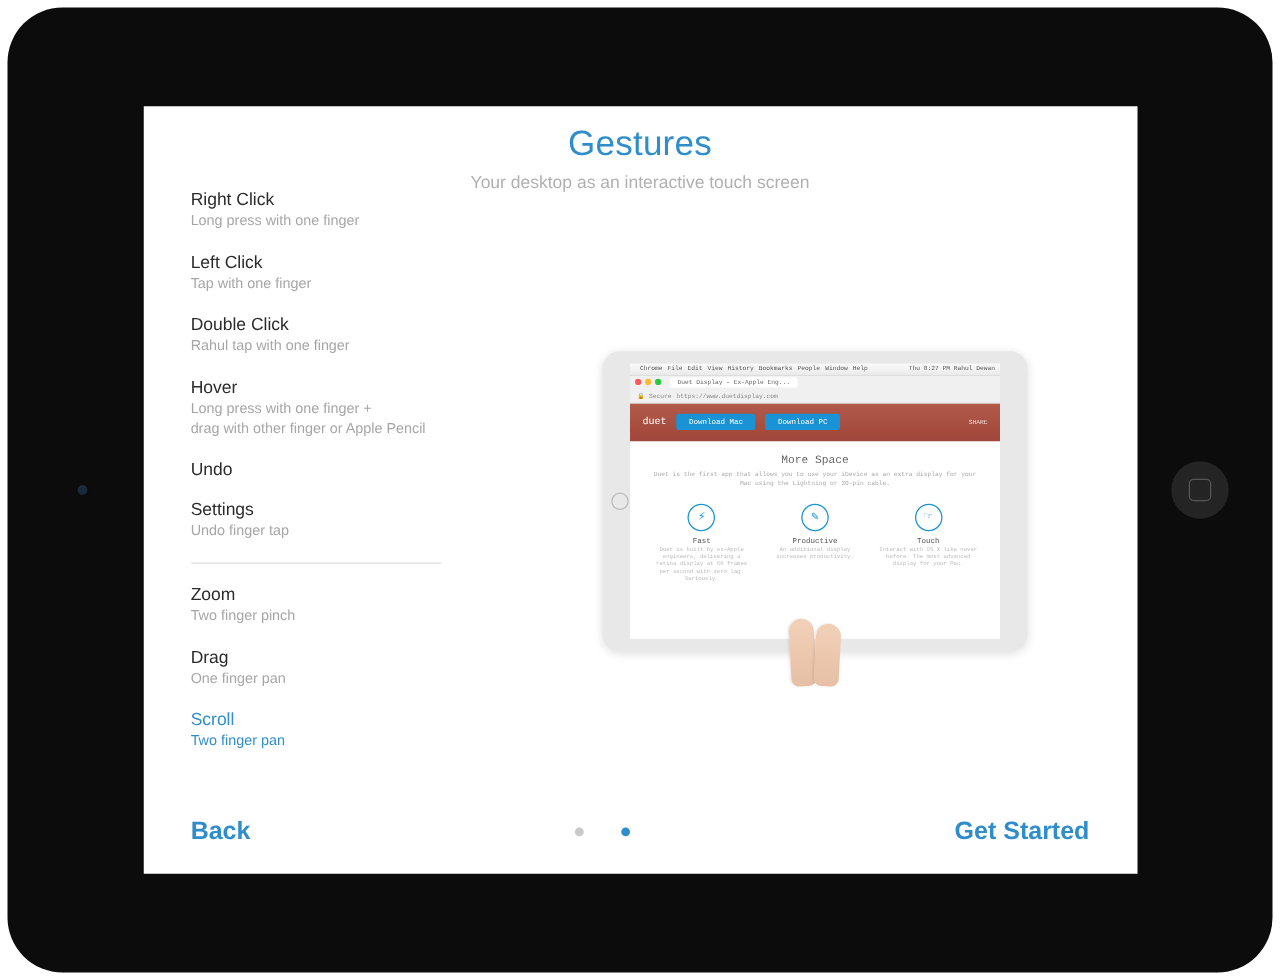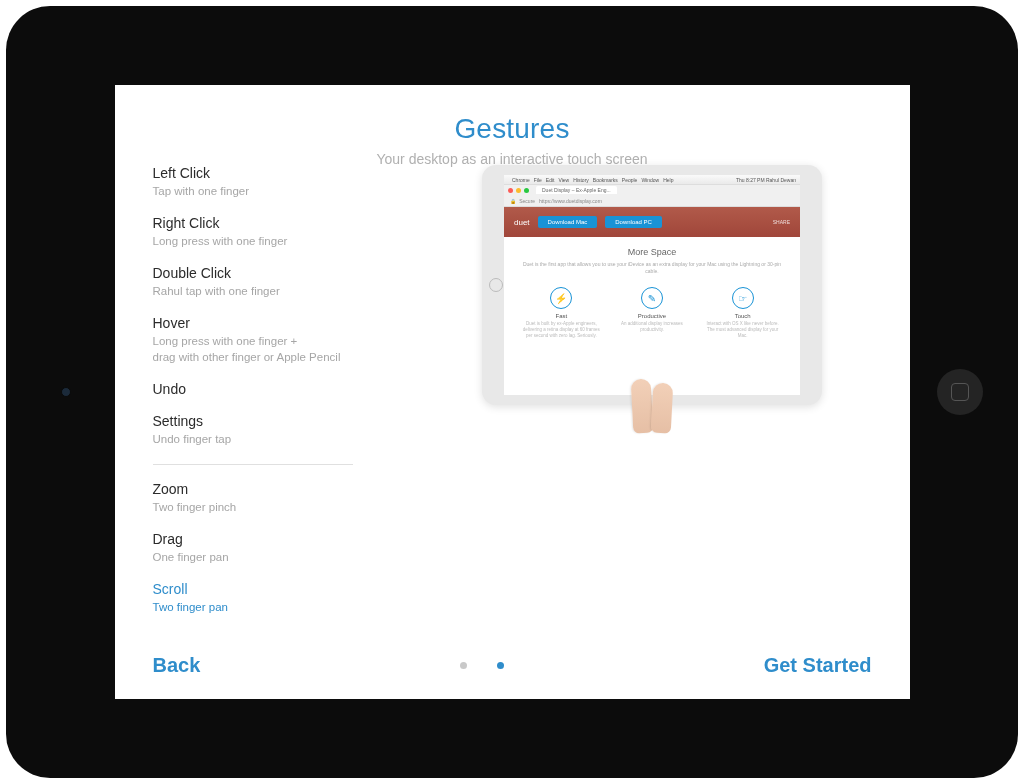--- a/index.html
+++ b/index.html
@@ -52,21 +52,21 @@
     width: 18px;
     height: 18px;
     border: 1.5px solid #555;
     border-radius: 4px;
   }
   .screen {
     width: 795px;
     height: 614px;
     background: #ffffff;
     position: relative;
-    padding: 28px 38px 22px 38px;
+    padding: 14px 38px 22px 38px;
     display: flex;
     flex-direction: column;
   }
   .header {
     text-align: center;
     margin-bottom: 8px;
   }
   .title {
     font-size: 28px;
     font-weight: 400;
@@ -109,22 +109,24 @@
     line-height: 1.4;
     font-weight: 300;
   }
   .gesture-item.active .gesture-name,
   .gesture-item.active .gesture-desc {
     color: #2f8dcb;
   }
   .illustration-area {
     flex: 1;
     display: flex;
+    align-items: center;
     justify-content: center;
     padding-left: 20px;
+    font-family: Liberation Mono, monospace;
   }
   
   .inner-ipad {
     width: 340px;
     height: 240px;
     background: #e8e8e8;
     border-radius: 14px;
     box-shadow: 0 2px 8px rgba(0,0,0,0.12);
     position: relative;
     display: flex;
@@ -254,26 +256,26 @@
   <div class="screen">
 
     <div class="header">
       <div class="title">Gestures</div>
       <div class="subtitle">Your desktop as an interactive touch screen</div>
     </div>
 
     <div class="content">
       <div class="gesture-list" id="gesture-list">
           <div class="gesture-item">
+            <div class="gesture-name">Right Click</div>
+            <div class="gesture-desc">Long press with one finger</div>
+          </div>
+          <div class="gesture-item">
             <div class="gesture-name">Left Click</div>
             <div class="gesture-desc">Tap with one finger</div>
-          </div>
-          <div class="gesture-item">
-            <div class="gesture-name">Right Click</div>
-            <div class="gesture-desc">Long press with one finger</div>
           </div>
           <div class="gesture-item">
             <div class="gesture-name">Double Click</div>
             <div class="gesture-desc">Rahul tap with one finger</div>
           </div>
           <div class="gesture-item">
             <div class="gesture-name">Hover</div>
             <div class="gesture-desc">Long press with one finger +<br>drag with other finger or Apple Pencil</div>
           </div>
           <div class="gesture-item">

